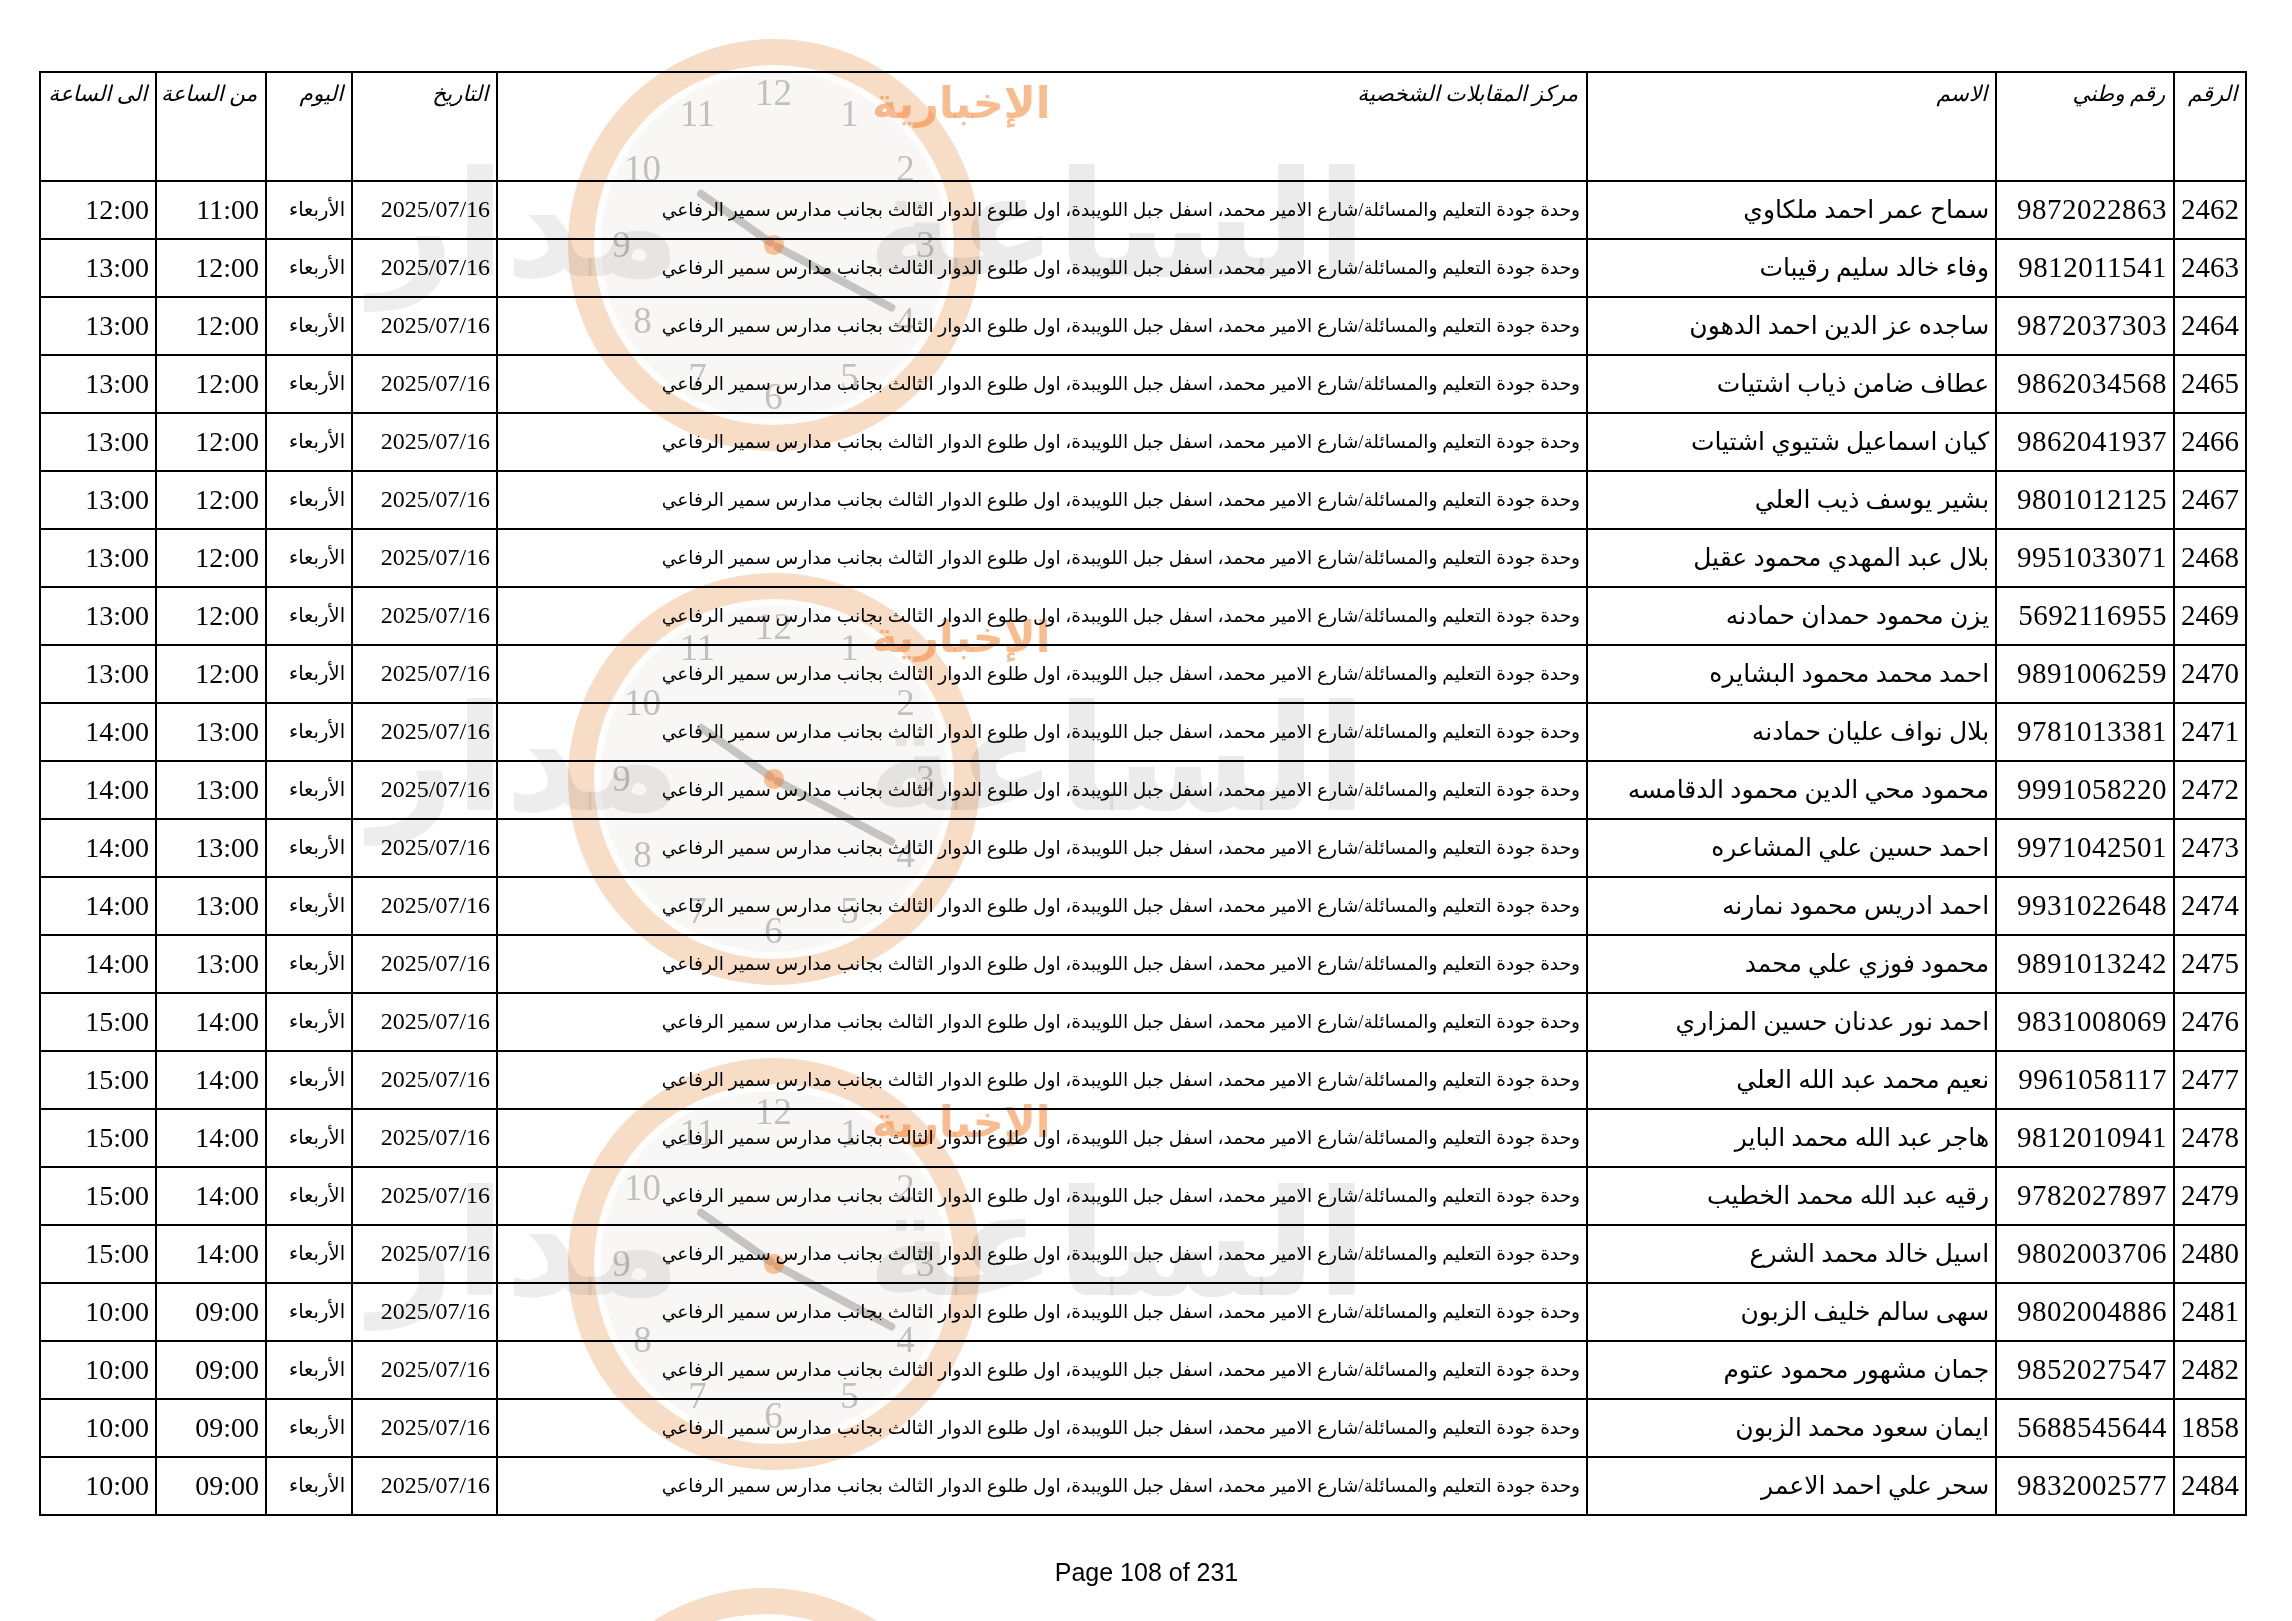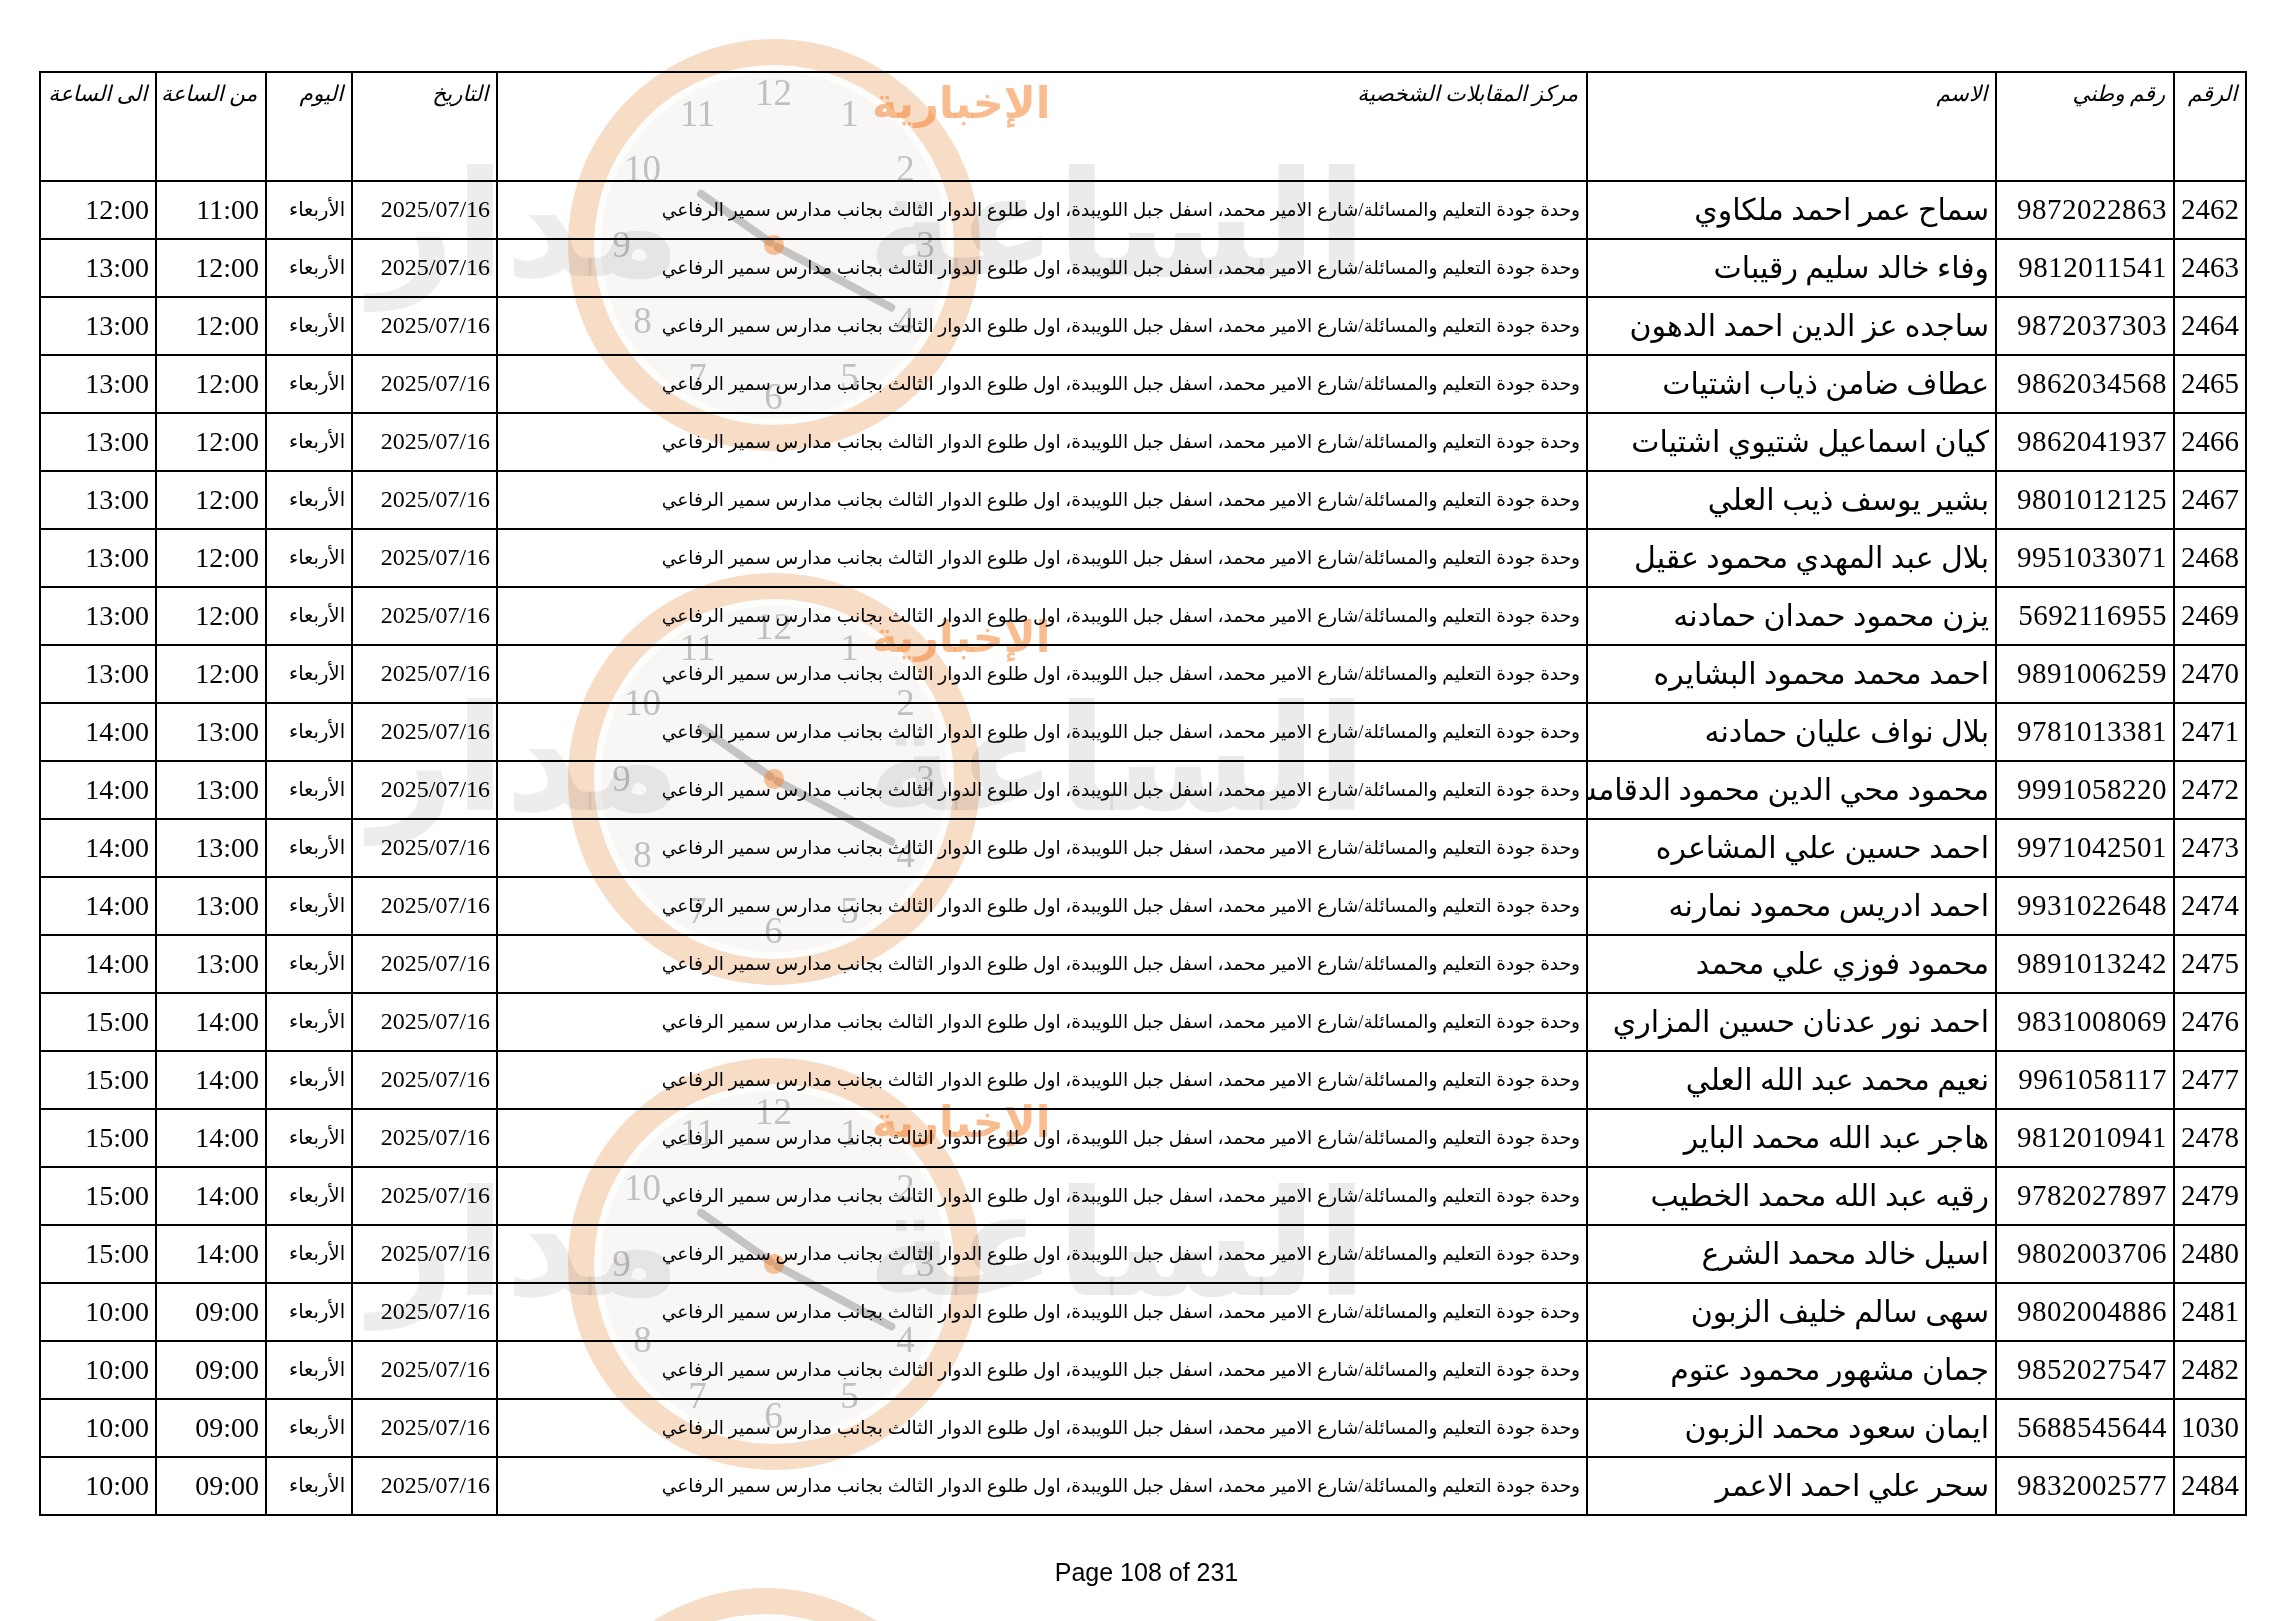--- a/index.html
+++ b/index.html
@@ -125,21 +125,21 @@
   }
   .doc-table tbody td {
     height: 56px; 
     vertical-align: middle;
     padding: 0 5.9px;
     white-space: nowrap;
     text-align: right;
   }
   .cell-seq    { font-size: 29px; }
   .cell-id     { font-size: 29px; letter-spacing: 0.5px; }
-  .cell-name   { font-size: 30px; }
+  .cell-name   { font-size: 25px; }
   .cell-center {
     font-size: 18.6px;
     vertical-align: top;
     padding-top: 9.8px;
     margin-left: 20px;
   }
   .cell-date { font-size: 24px; }
   .cell-day  { font-size: 19.6px; }
   .cell-time { font-size: 28px; }
 
@@ -467,21 +467,21 @@
     <td class="cell-seq">2482</td>
     <td class="cell-id">9852027547</td>
     <td class="cell-name">جمان مشهور محمود عتوم</td>
     <td class="cell-center">وحدة جودة التعليم والمسائلة/شارع الامير محمد، اسفل جبل اللويبدة، اول طلوع الدوار الثالث بجانب مدارس سمير الرفاعي</td>
     <td class="cell-date">2025/07/16</td>
     <td class="cell-day">الأربعاء</td>
     <td class="cell-time">09:00</td>
     <td class="cell-time">10:00</td>
   </tr>
       <tr>
-    <td class="cell-seq">1030</td>
+    <td class="cell-seq">1858</td>
     <td class="cell-id">5688545644</td>
     <td class="cell-name">ايمان سعود محمد الزبون</td>
     <td class="cell-center">وحدة جودة التعليم والمسائلة/شارع الامير محمد، اسفل جبل اللويبدة، اول طلوع الدوار الثالث بجانب مدارس سمير الرفاعي</td>
     <td class="cell-date">2025/07/16</td>
     <td class="cell-day">الأربعاء</td>
     <td class="cell-time">09:00</td>
     <td class="cell-time">10:00</td>
   </tr>
       <tr>
     <td class="cell-seq">2484</td>

